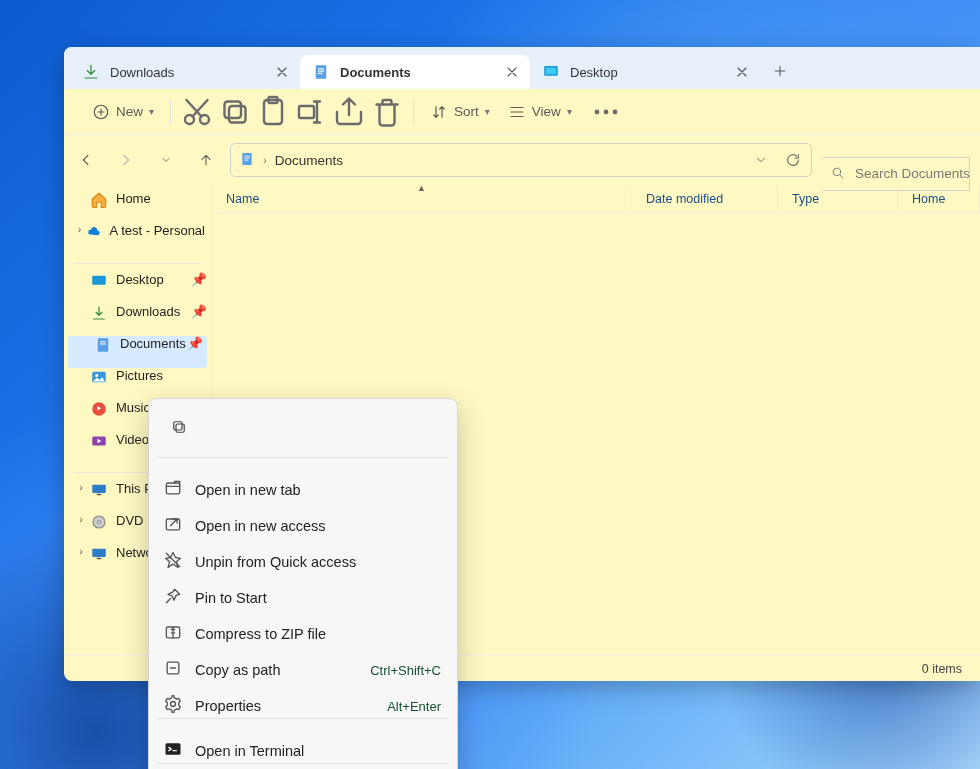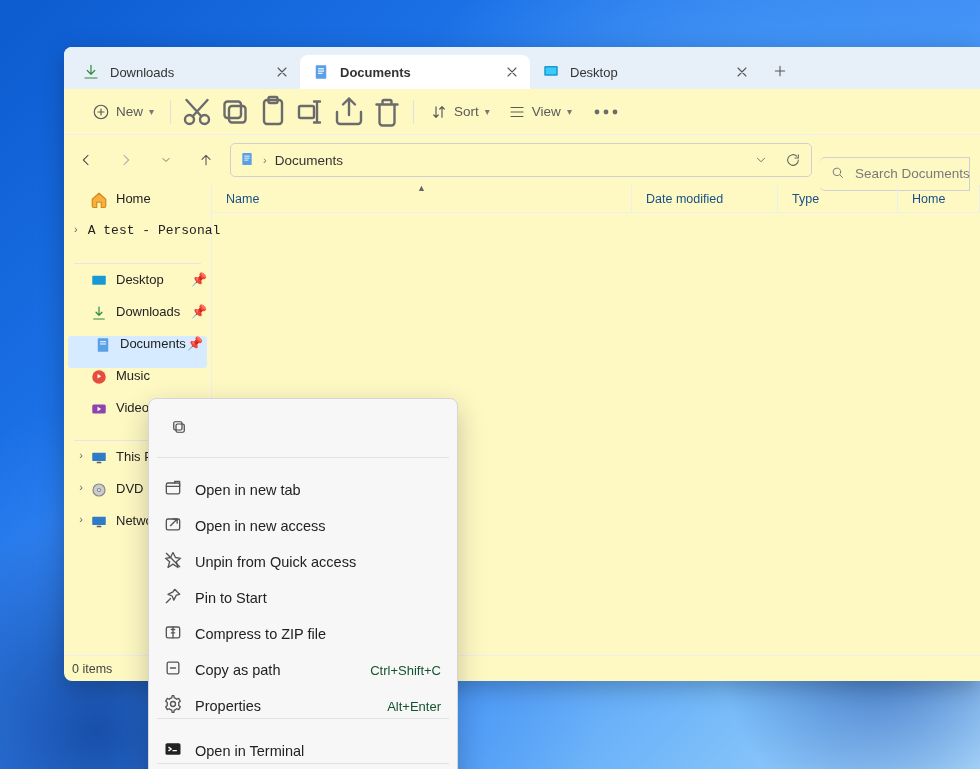--- a/index.html
+++ b/index.html
@@ -50,21 +50,21 @@
   .sidebar .indent { padding-left:26px; }
   .main { flex:1; display:flex; flex-direction:column; }
   .colhead { height:28px; display:flex; font-size:12.5px; color:#1a4f8a; border-bottom:1px solid #eee; }
   .colhead > div { display:flex; align-items:center; padding-left:14px; border-right:1px solid #eee; }
   .col-name { flex:1; min-width:248px; position:relative; }
   .col-name .sortcaret { position:absolute; left:50%; top:-2px; transform:translateX(-50%); font-size:9px; color:#666; }
   .col-date { width:146px; }
   .col-type { width:120px; }
   .col-size { width:82px; }
   .emptymsg { text-align:center; color:#616161; font-size:13px; padding:14px 0; }
-  .status { height:26px; border-top:1px solid #eee; display:flex; align-items:center; padding:0 8px; font-size:12.5px; color:#444; }
+  .status { height:26px; border-top:1px solid #eee; display:flex; align-items:center; padding:0 18px; font-size:12.5px; color:#444;justify-content:flex-end; }
   
   .ctxmenu { position:absolute; left:148px; top:398px; width:310px; background:#f7f7f7; border:1px solid #d6d6d6; border-radius:8px; box-shadow:0 10px 28px rgba(0,0,0,0.22); padding:6px; font-size:14.5px; color:#222; }
   .ctx-iconrow { display:flex; padding:4px 6px 8px 6px; gap:10px; }
   .ctx-iconbtn { width:36px; height:36px; border-radius:6px; display:flex; align-items:center; justify-content:center; color:#444; }
   .ctx-sep { height:1px; background:#e2e2e2; margin:4px 2px; }
   .ctx-item { display:flex; align-items:flex-end; height:36px; padding:0 10px 0 8px; border-radius:4px; gap:12px; }
   .ctx-item .ci-icon { width:20px; height:20px; display:flex; align-items:center; justify-content:center; color:#555; }
   .ctx-item .ci-shortcut { margin-left:auto; color:#14532d; font-size:13px; }
   svg { stroke: currentColor; fill: none; stroke-width: 1.6; stroke-linecap: round; stroke-linejoin: round; }
 </style>
@@ -261,21 +261,21 @@
           </span>
         <span>Home</span>
       </div>
       <div class="srow">
         <span class="expander">›</span>
         <span class="sicon">
             <svg viewBox="0 0 24 24">
               <path d="M6 16a4 4 0 1 1 1-7.9A5 5 0 0 1 17 9a4 4 0 0 1 1 7.9z" fill="#0d7fd6" stroke="none"></path>
             </svg>
           </span>
-        <span style="white-space:nowrap;font-family:Liberation Mono, monospace;">A test - Personal</span>
+        <span style="white-space:nowrap;">A test - Personal</span>
       </div>
       <div class="shr"></div>
 
       <div class="srow indent">
         <span class="sicon">
             <svg viewBox="0 0 24 24">
               <rect x="3" y="5" width="18" height="12" rx="1" fill="#1899d6" stroke="none"></rect>
             </svg>
           </span>
         <span>Desktop</span>
@@ -294,20 +294,30 @@
       <div class="srow indent selected">
         <span class="sicon">
             <svg viewBox="0 0 24 24">
               <rect x="5" y="3" width="14" height="18" rx="1" fill="#5aa0e6" stroke="none"></rect>
               <rect x="8" y="7" width="8" height="1.3" fill="#fff" stroke="none"></rect>
               <rect x="8" y="10" width="8" height="1.3" fill="#fff" stroke="none"></rect>
             </svg>
           </span>
         <span>Documents</span>
         <span class="pin">📌</span>
+      </div>
+      <div class="srow indent">
+        <span class="sicon">
+            <svg viewBox="0 0 24 24">
+              <rect x="3" y="5" width="18" height="14" rx="2" fill="#3498db" stroke="none"></rect>
+              <circle cx="9" cy="10" r="2" fill="#fff" stroke="none"></circle>
+              <path d="M4 18l5-5 4 3 3-4 4 6z" fill="#fff" stroke="none"></path>
+            </svg>
+          </span>
+        <span>Pictures</span>
       </div>
       <div class="srow indent">
         <span class="sicon">
             <svg viewBox="0 0 24 24">
               <circle cx="12" cy="12" r="9" fill="#e74c3c" stroke="none"></circle>
               <path d="M10 8l5 3-5 3z" fill="#fff" stroke="none"></path>
             </svg>
           </span>
         <span>Music</span>
       </div>

